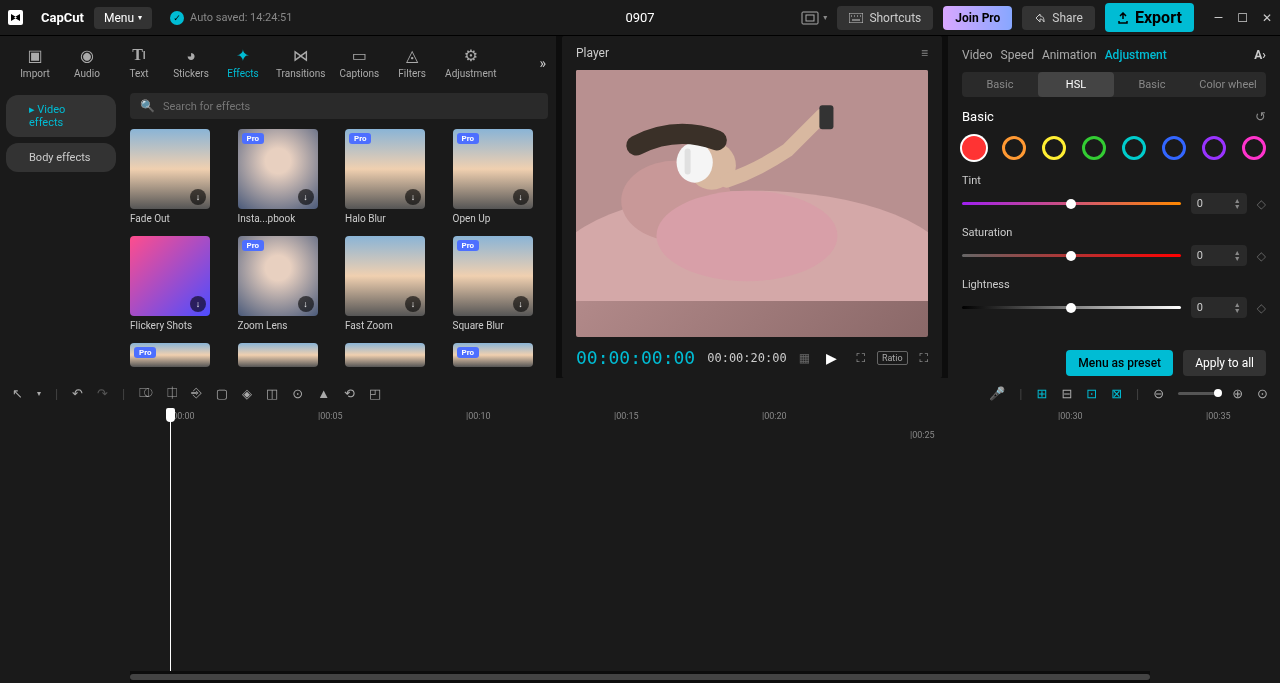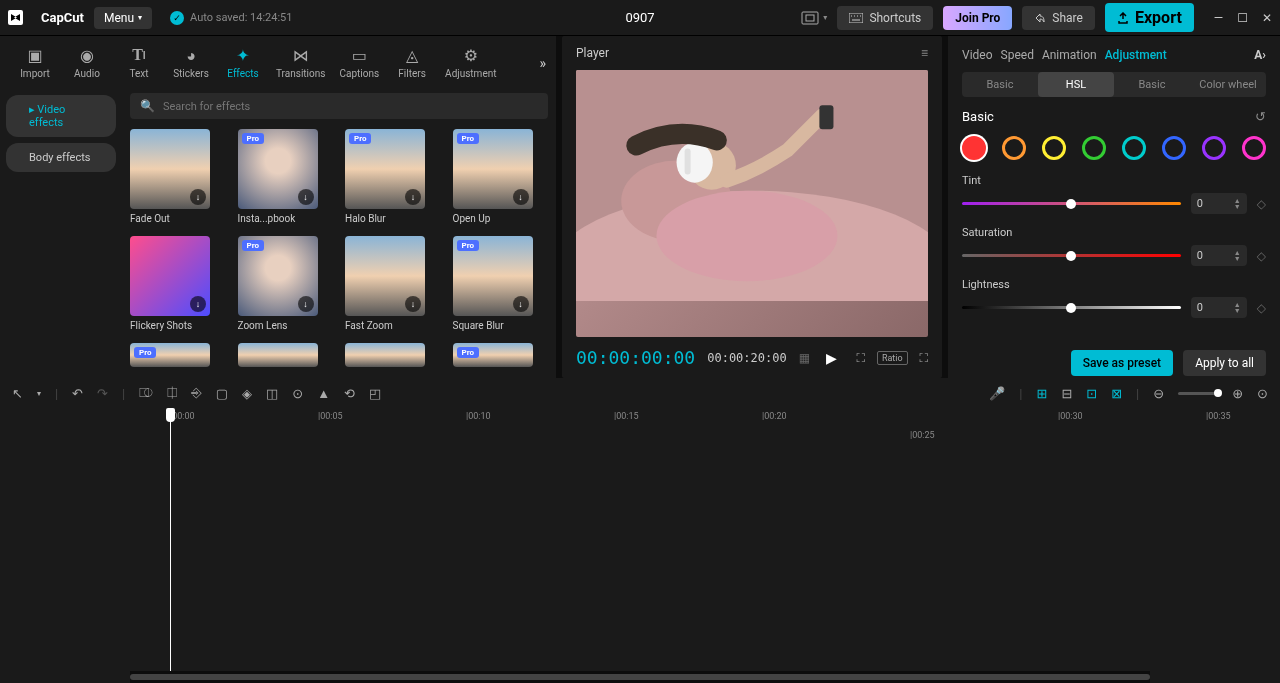--- a/index.html
+++ b/index.html
@@ -386,21 +386,21 @@
             <span>0</span>
             <span class="stepper-arrows">
               <span>▲</span>
               <span>▼</span>
             </span>
           </div>
         <span style="color:#666">◇</span>
       </div>
     </div>
     <div class="right-actions">
-      <button class="save-preset-btn">Save as preset</button>
+      <button class="save-preset-btn">Menu as preset</button>
       <button class="apply-all-btn">Apply to all</button>
     </div>
   </div>
 </div>
 
 <div class="timeline-area">
   <div class="timeline-toolbar">
     <span class="tl-tool">↖</span>
     <span class="tl-tool" style="font-size:8px">▾</span>
     <span style="color:#444">|</span>

